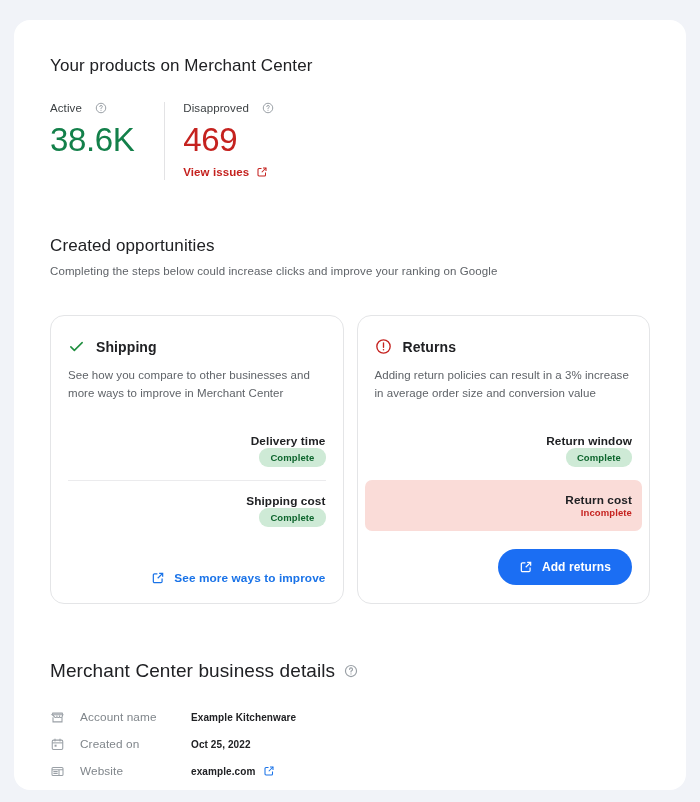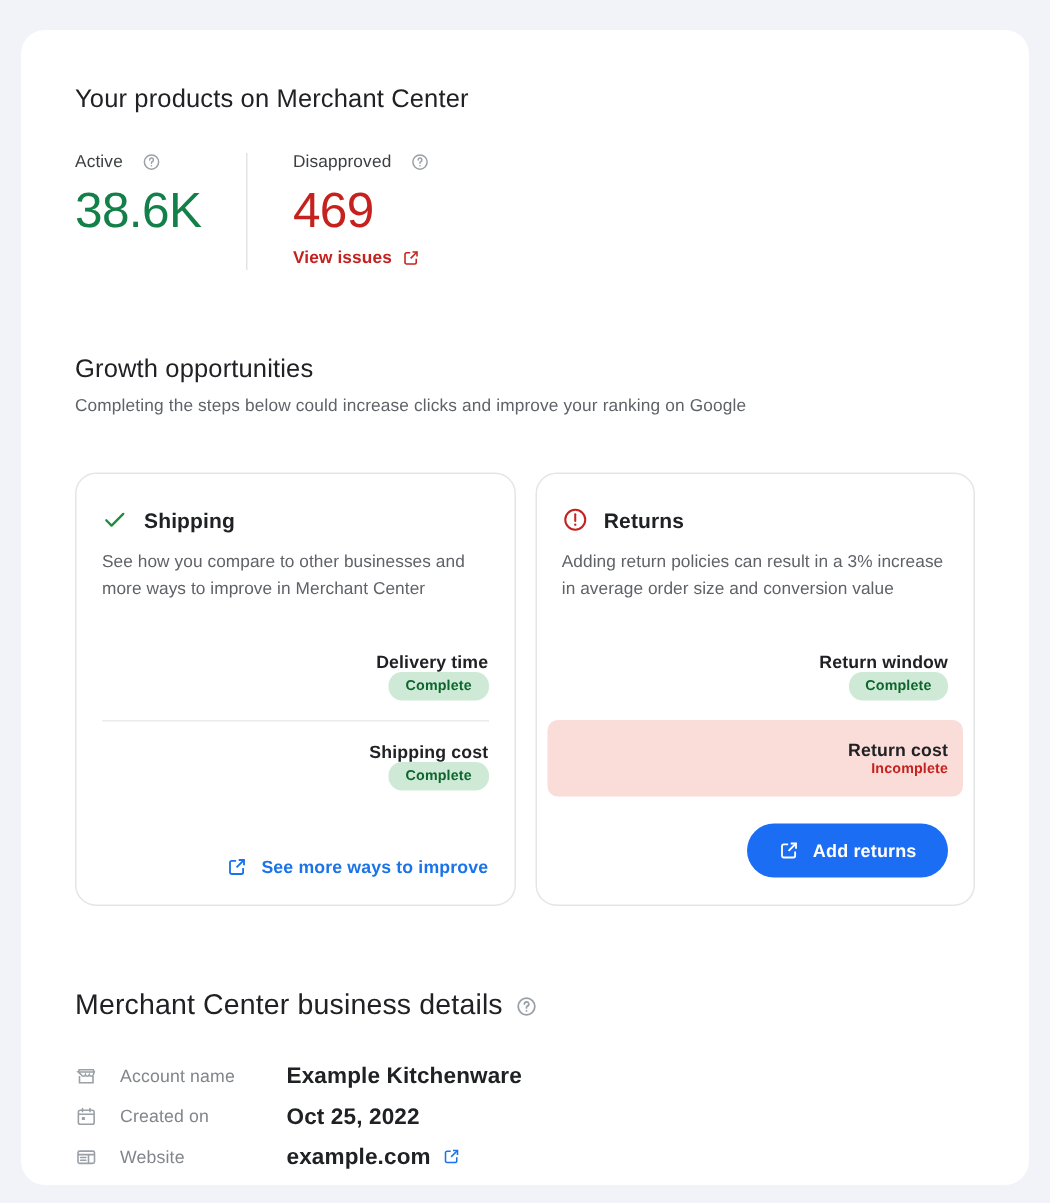--- a/index.html
+++ b/index.html
@@ -42,21 +42,21 @@
 
   .metrics {
     display: flex;
     margin-top: 26px;
     align-items: flex-start;
   }
   .metric {
     padding-right: 30px;
   }
   .metric + .metric {
-    padding-left: 30px;
+    padding-left: 18px;
     border-left: 1px solid #e3e3e5;
     min-height: 78px;
   }
   .metric-label {
     font-size: 11.5px;
     color: #3c4043;
     display: flex;
     align-items: center;
     gap: 13px;
     letter-spacing: .1px;
@@ -228,21 +228,21 @@
     align-items: center;
     margin-right: 13px;
   }
   .detail-key {
     width: 111px;
     font-size: 11.8px;
     color: #80868b;
     letter-spacing: .1px;
   }
   .detail-val {
-    font-size: 15px;
+    font-size: 10px;
     font-weight: 700;
     color: #202124;
     display: inline-flex;
     align-items: center;
     gap: 8px;
     letter-spacing: .1px;
   }
 
   .outline-btn {
     margin-top: 28px;
@@ -309,21 +309,21 @@
                 <path d="M20 4l-8.5 8.5"></path>
             </svg>
           </span>
         </div>
       </div>
 
     </div>
 
     
     <div class="growth-head">
-      <h2 class="section-title">Growth opportunities</h2>
+      <h2 class="section-title">Created opportunities</h2>
       <div class="growth-sub">Completing the steps below could increase clicks and improve your ranking on Google</div>
     </div>
 
     <div class="cards-row">
 
       <div class="opp-card">
         <div class="opp-head">
           <span>
             <svg viewBox="0 0 24 24" width="17" height="17" fill="none" stroke="#1e8e3e" stroke-width="2.2" stroke-linecap="round" stroke-linejoin="round">
               <path d="M4 12.5l5 5L20 6.5"></path>

